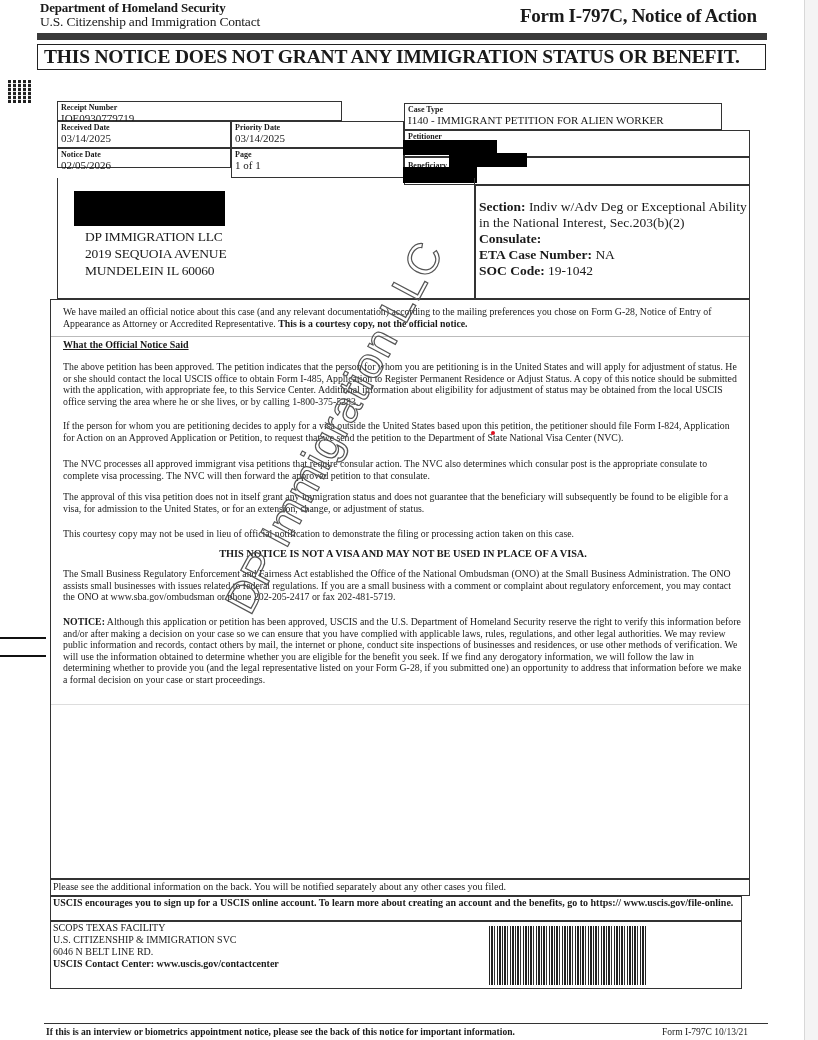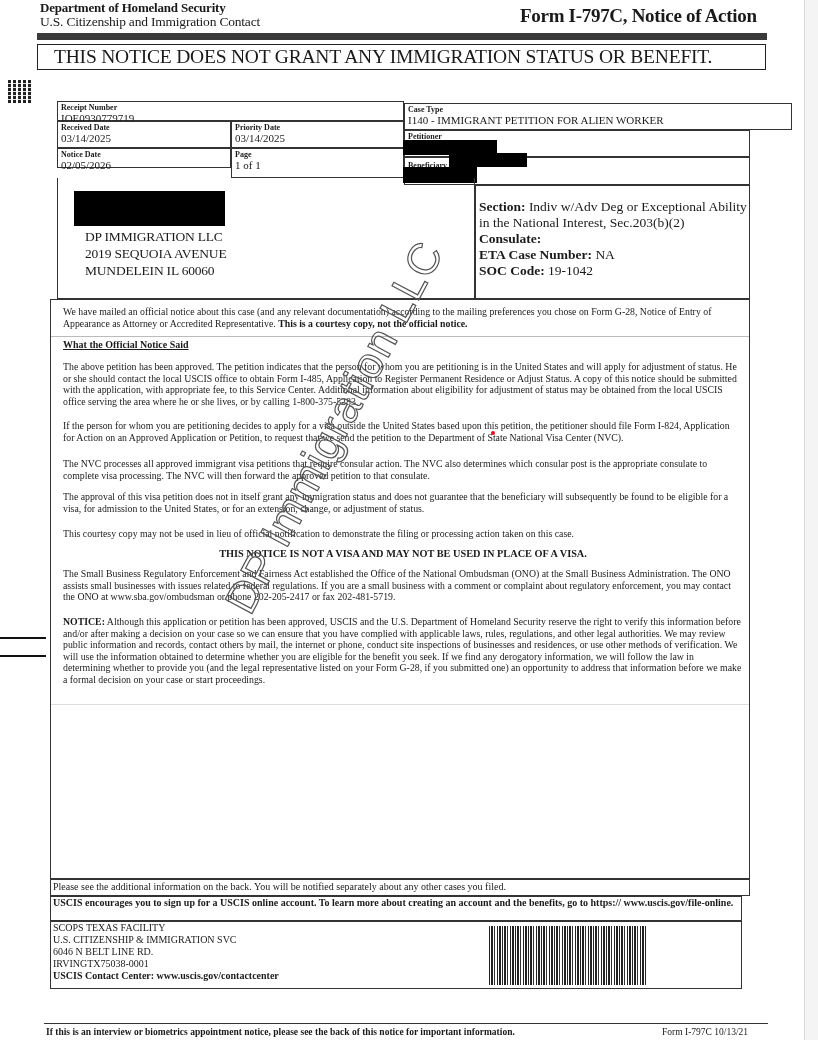--- a/index.html
+++ b/index.html
@@ -5,21 +5,21 @@
   * { box-sizing: border-box; margin: 0; padding: 0; }
   html, body { width: 818px; height: 1040px; overflow: hidden; background: #fff; }
   body { position: relative; font-family: "Liberation Serif", "DejaVu Serif", serif; color: #1a1a1a; }
   .abs { position: absolute; }
   .right-strip { position: absolute; left: 804px; top: 0; width: 14px; height: 1040px; background: #f4f4f4; border-left: 1px solid #d8d8d8; }
 
   .agency-1 { left: 40px; top: 0px; font-size: 13px; font-weight: bold; letter-spacing: -0.2px; }
   .agency-2 { left: 40px; top: 14px; font-size: 13.5px; letter-spacing: -0.2px; }
   .form-title { left: 520px; top: 5px; font-size: 19px; font-weight: bold; letter-spacing: -0.3px; text-align: right; }
   .dark-bar { left: 37px; top: 33px; width: 730px; height: 7px; background: #3a3a3a; }
-  .banner { left: 37px; top: 44px; width: 729px; height: 26px; border: 1.5px solid #222; font-size: 19.5px; font-weight: normal; line-height: 23px; padding-left: 16px; letter-spacing: -0.2px; white-space: nowrap; }
+  .banner { left: 37px; top: 44px; width: 729px; height: 26px; border: 1.5px solid #222; font-size: 19.5px; font-weight: bold; line-height: 23px; padding-left: 6px; letter-spacing: -0.2px; white-space: nowrap; }
 
   .qr { left: 8px; top: 80px; width: 23px; height: 23px; background:
      repeating-linear-gradient(90deg, #222 0 3px, #fff 3px 5px),
      #222; }
   .qr-inner { position:absolute; inset:0; background:
      repeating-linear-gradient(0deg, transparent 0 3px, rgba(255,255,255,.85) 3px 4px); }
   .cell { position: absolute; border: 1px solid #333; background: transparent; }
   .lbl { font-size: 8px; font-weight: bold; display: block; line-height: 9px; padding: 1px 0 0 3px; }
   .val { font-size: 11px; display: block; line-height: 12px; padding-left: 3px; }
 
@@ -52,25 +52,25 @@
 <div class="abs agency-1">Department of Homeland Security</div>
 <div class="abs agency-2">U.S. Citizenship and Immigration Contact</div>
 <div class="abs form-title">Form I-797C, Notice of Action</div>
 <div class="abs dark-bar"></div>
 <div class="abs banner">THIS NOTICE DOES NOT GRANT ANY IMMIGRATION STATUS OR BENEFIT.</div>
 
 <div class="abs qr">
     <div class="qr-inner"></div>
   </div>
 
-<div class="cell" style="left:57px;top:101px;width:347px;height:20px;">
+<div class="cell" style="left:57px;top:101px;width:285px;height:20px;">
   <span class="lbl">Receipt Number</span>
   <span class="val">IOE0930779719</span>
 </div>
-<div class="cell" style="left:404px;top:103px;width:388px;height:27px;">
+<div class="cell" style="left:404px;top:103px;width:318px;height:27px;">
   <span class="lbl">Case Type</span>
   <span class="val">I140 - IMMIGRANT PETITION FOR ALIEN WORKER</span>
 </div>
 <div class="cell" style="left:57px;top:121px;width:174px;height:27px;">
   <span class="lbl">Received Date</span>
   <span class="val">03/14/2025</span>
 </div>
 <div class="cell" style="left:231px;top:121px;width:173px;height:27px;">
   <span class="lbl">Priority Date</span>
   <span class="val">03/14/2025</span>
@@ -139,20 +139,19 @@
 <div class="cell" style="left:50px;top:879px;width:700px;height:17px;border-width:1.5px;">
   <div class="bottom-line" style="line-height:14px;">Please see the additional information on the back. You will be notified separately about any other cases you filed.</div>
 </div>
 <div class="cell" style="left:50px;top:896px;width:692px;height:25px;border-width:1.5px;">
   <div class="bottom-line" style="font-weight:bold;line-height:11px;">USCIS encourages you to sign up for a USCIS online account. To learn more about creating an account and the benefits, go to https:// www.uscis.gov/file-online.</div>
 </div>
 <div class="cell" style="left:50px;top:921px;width:692px;height:68px;border-width:1.5px;">
   <div class="bottom-line">SCOPS TEXAS FACILITY</div>
   <div class="bottom-line">U.S. CITIZENSHIP &amp; IMMIGRATION SVC</div>
   <div class="bottom-line">6046 N BELT LINE RD.</div>
-  <div class="bottom-line">IRVINGTX75038-0001</div>
   <div class="bottom-line" style="font-weight:bold;">USCIS Contact Center: www.uscis.gov/contactcenter</div>
 </div>
 <div class="barcode"></div>
 
 <div class="abs footer-line"></div>
 <div class="abs footer-text">If this is an interview or biometrics appointment notice, please see the back of this notice for important information.</div>
 <div class="abs footer-form">Form I-797C   10/13/21</div>
 
 </body></html>

